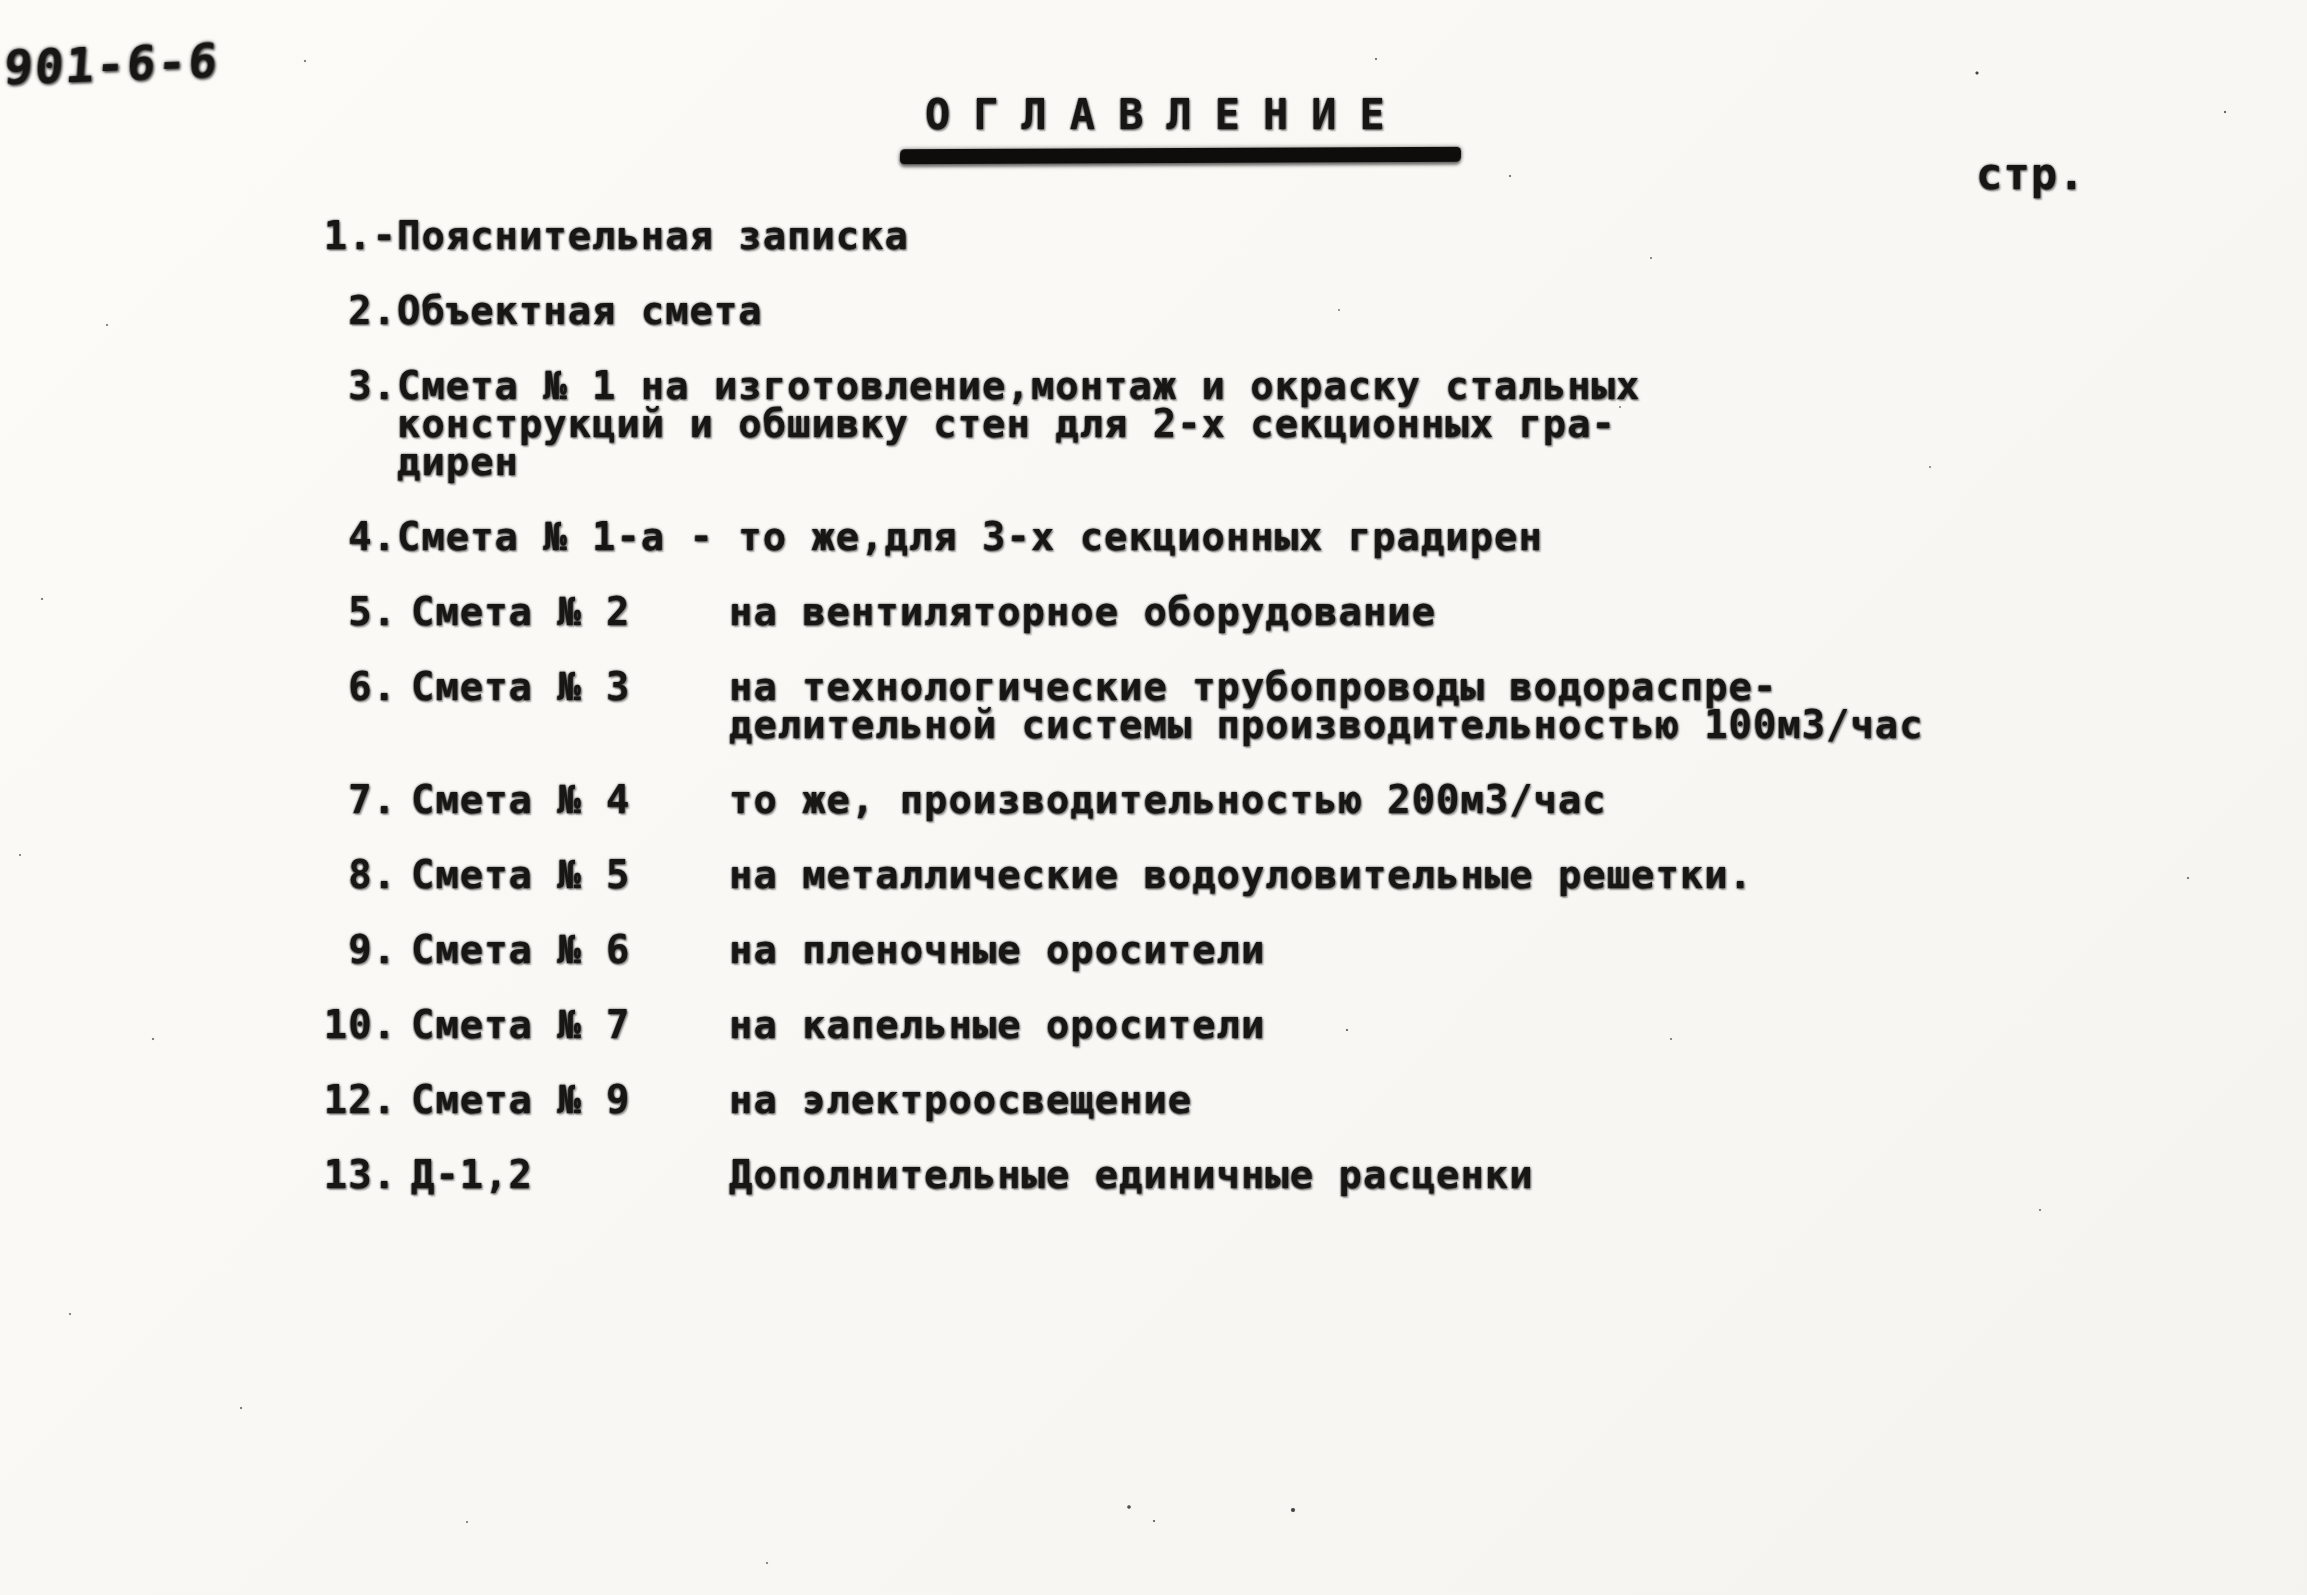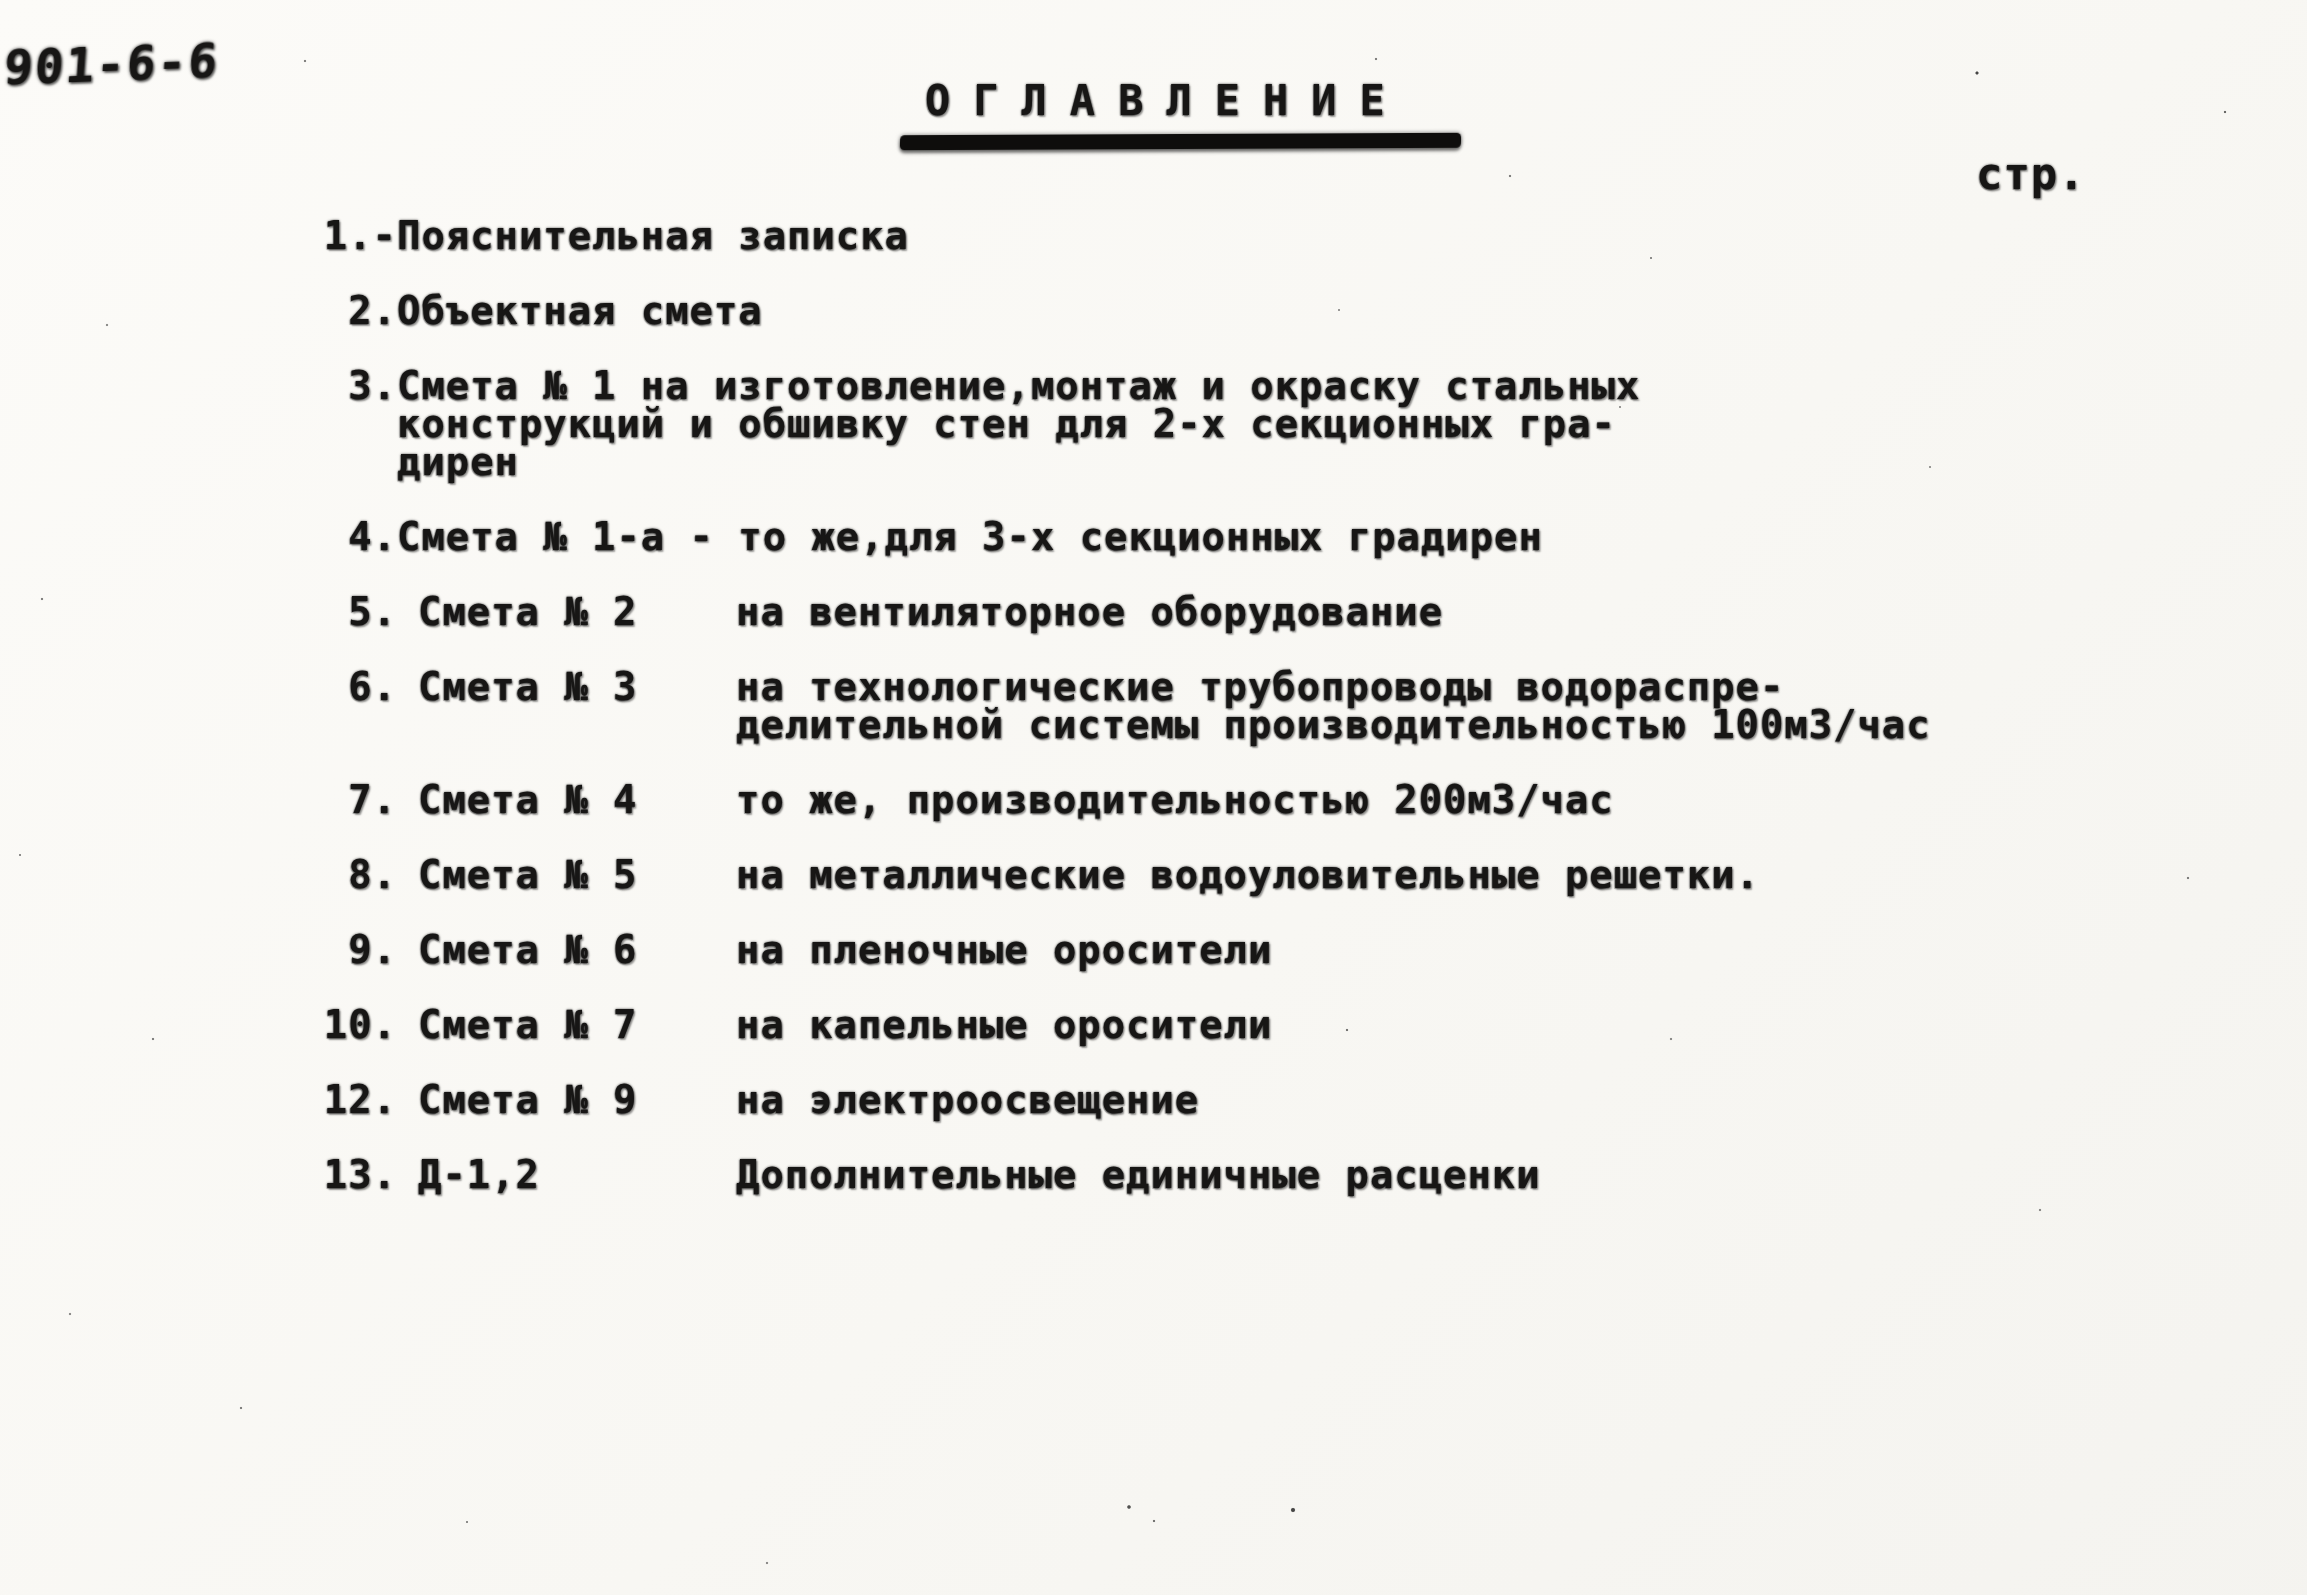--- a/index.html
+++ b/index.html
@@ -56,38 +56,38 @@
   .stamp{
     position:absolute;left:3.7px;top:36px;
     font-size:48px;letter-spacing:1.8px;
     transform:rotate(-2deg) skewX(-6deg);
     filter:blur(0.6px);
     text-shadow:0 0 3.2px rgba(10,10,10,.9),1.8px 1.8px 2.3px rgba(10,10,10,.5);
     font-weight:bold;
   }
   .title-wrap{position:absolute;left:925px;top:78px;}
   .title{
-    font-size:42px;letter-spacing:23px;line-height:46px;white-space:nowrap;
+    font-size:42px;letter-spacing:23px;line-height:46px;white-space:nowrap;margin-top:14px;
   }
   .rule{
     width:561px;height:14.8px;margin-top:10px;margin-left:-25px;
     background:#0e0d0c;border-radius:4.6px;
     transform:rotate(-.25deg) skewX(-2deg);
     filter:blur(0.7px);
     box-shadow:0 3.2px 3.2px rgba(0,0,0,.45), 0 0 4.2px rgba(0,0,0,.55);
   }
   .page-col-label{
     position:absolute;left:1976px;top:148px;
     font-size:44px;letter-spacing:0.9px;
   }
   .toc{position:absolute;left:323px;top:217px;font-size:39px;letter-spacing:0.9px;}
   .row{display:flex;align-items:flex-start;margin-bottom:37px;line-height:38px;}
   .num{flex:0 0 74px;text-align:right;white-space:nowrap;}
   .flow{white-space:nowrap;}
-  .label{flex:0 0 318px;margin-left:21px;white-space:nowrap;}
+  .label{flex:0 0 318px;margin-left:14px;white-space:nowrap;}
   .desc{white-space:nowrap;}
   .line{display:block;white-space:nowrap;}
 </style>
 </head>
 <body>
 
 <div class="page">
 
   <div class="stamp">901-6-6</div>
 

